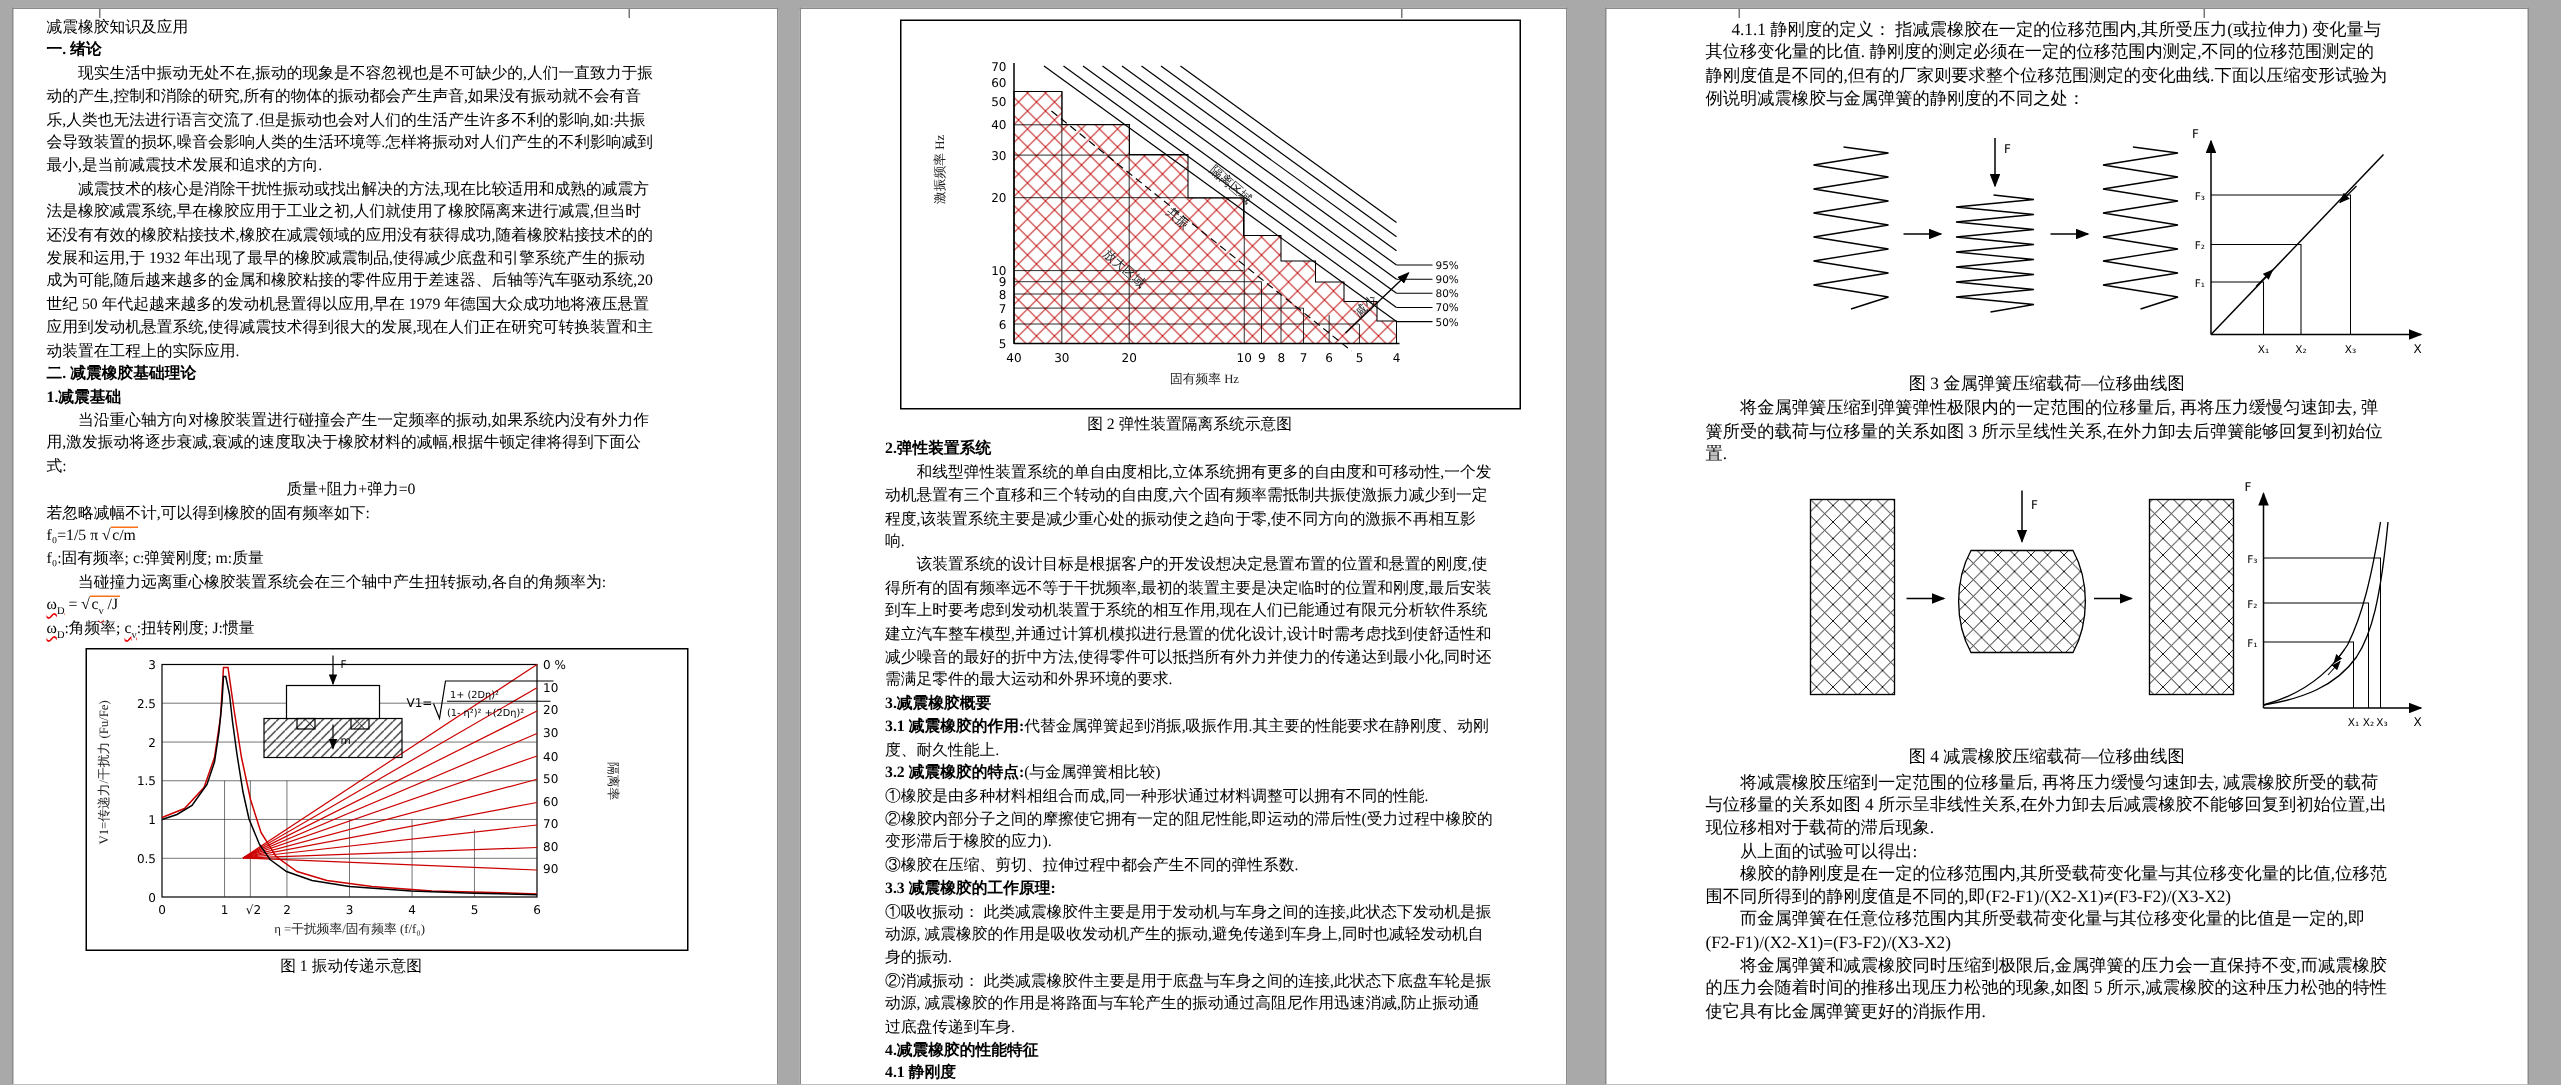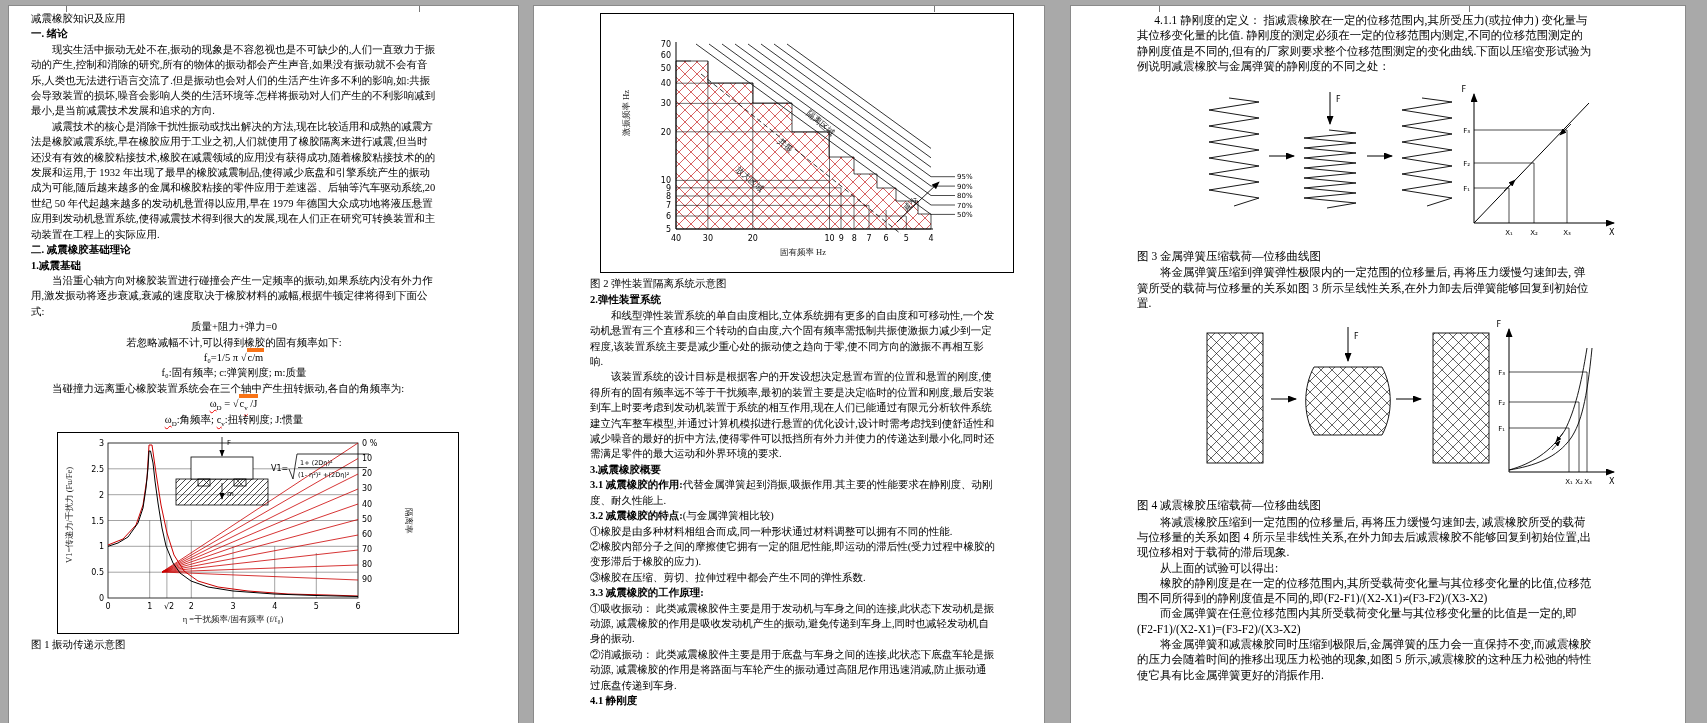--- a/index.html
+++ b/index.html
@@ -18,25 +18,25 @@
   .txt{position:relative;}
   #p1 .txt{margin:5px 0 0 22px;width:406px;}
   #p2 .txt{margin:7px 0 0 56px;width:406px;}
   #p3 .txt{margin:7px 0 0 66px;width:455px;font-size:11.5px;line-height:15.3px;}
   p,div.ln{margin:0;padding:0;}
   .in{text-indent:2em;}
   .in15{text-indent:1.5em;}
   .b{font-weight:bold;}
   .ttl{text-align:left;}
   .m90{margin-left:90px;text-align:center;}
-  .m14{margin-left:14px;text-align:center;}
-  .cap{text-align:left;margin:3px 0 1px 0;}
+  .m14{margin-left:14px;}
+  .cap{text-align:center;margin:3px 0 1px 0;}
   sub{font-size:7px;line-height:0;}
   .sp{text-decoration:underline;text-decoration-style:wavy;text-decoration-color:#e00;text-decoration-thickness:1px;text-underline-offset:2px;}
-  .rd{border-top:4px solid #f97316;padding:0 1px;}
+  .rd{border-top:1px solid #f97316;padding:0 1px;}
   .sqrt{white-space:nowrap;}
   .figbox1{margin:5px 0 0 26px;width:400px;height:200px;border:1px solid #000;position:relative;background:#fff;}
   .figbox2{margin:2px 0 3px 10px;width:412px;height:258px;border:1px solid #000;position:relative;background:#fff;}
   .figplain{margin:4px 0 2px 52px;}
   svg{display:block;}
   svg text{font-family:"DejaVu Sans","Liberation Sans",sans-serif;font-size:8px;fill:#000;}
   svg text.sm{font-size:7px;}
   svg text.xs{font-size:6.5px;}
   svg text.cjk{font-family:"Liberation Serif",serif;font-size:8.5px;fill:#222;}
 </style>
@@ -266,20 +266,21 @@
     <p class="in">该装置系统的设计目标是根据客户的开发设想决定悬置布置的位置和悬置的刚度,使得所有的固有频率远不等于干扰频率,最初的装置主要是决定临时的位置和刚度,最后安装到车上时要考虑到发动机装置于系统的相互作用,现在人们已能通过有限元分析软件系统建立汽车整车模型,并通过计算机模拟进行悬置的优化设计,设计时需考虑找到使舒适性和减少噪音的最好的折中方法,使得零件可以抵挡所有外力并使力的传递达到最小化,同时还需满足零件的最大运动和外界环境的要求.</p>
     <div class="ln b">3.减震橡胶概要</div>
     <div class="ln"><span class="b">3.1 减震橡胶的作用:</span><span>代替金属弹簧起到消振,吸振作用.其主要的性能要求在静刚度、动刚度、耐久性能上.</span></div>
     <div class="ln"><span class="b">3.2 减震橡胶的特点:</span><span>(与金属弹簧相比较)</span></div>
     <p>①橡胶是由多种材料相组合而成,同一种形状通过材料调整可以拥有不同的性能.</p>
     <p>②橡胶内部分子之间的摩擦使它拥有一定的阻尼性能,即运动的滞后性(受力过程中橡胶的变形滞后于橡胶的应力).</p>
     <p>③橡胶在压缩、剪切、拉伸过程中都会产生不同的弹性系数.</p>
     <div class="ln b">3.3 减震橡胶的工作原理:</div>
     <p>①吸收振动： 此类减震橡胶件主要是用于发动机与车身之间的连接,此状态下发动机是振动源, 减震橡胶的作用是吸收发动机产生的振动,避免传递到车身上,同时也减轻发动机自身的振动.</p>
     <p>②消减振动： 此类减震橡胶件主要是用于底盘与车身之间的连接,此状态下底盘车轮是振动源, 减震橡胶的作用是将路面与车轮产生的振动通过高阻尼作用迅速消减,防止振动通过底盘传递到车身.</p>
+    <div class="ln b">4.减震橡胶的性能特征</div>
     <div class="ln b">4.1 静刚度</div>
   </div>
 </div>
 
 <div class="page" id="p3">
   <div class="nt" style="left:88px"></div>
   <div class="nt" style="left:398px"></div>
   <div class="txt">
     <p class="in15">4.1.1 静刚度的定义： 指减震橡胶在一定的位移范围内,其所受压力(或拉伸力) 变化量与其位移变化量的比值. 静刚度的测定必须在一定的位移范围内测定,不同的位移范围测定的静刚度值是不同的,但有的厂家则要求整个位移范围测定的变化曲线.下面以压缩变形试验为例说明减震橡胶与金属弹簧的静刚度的不同之处：</p>
 

